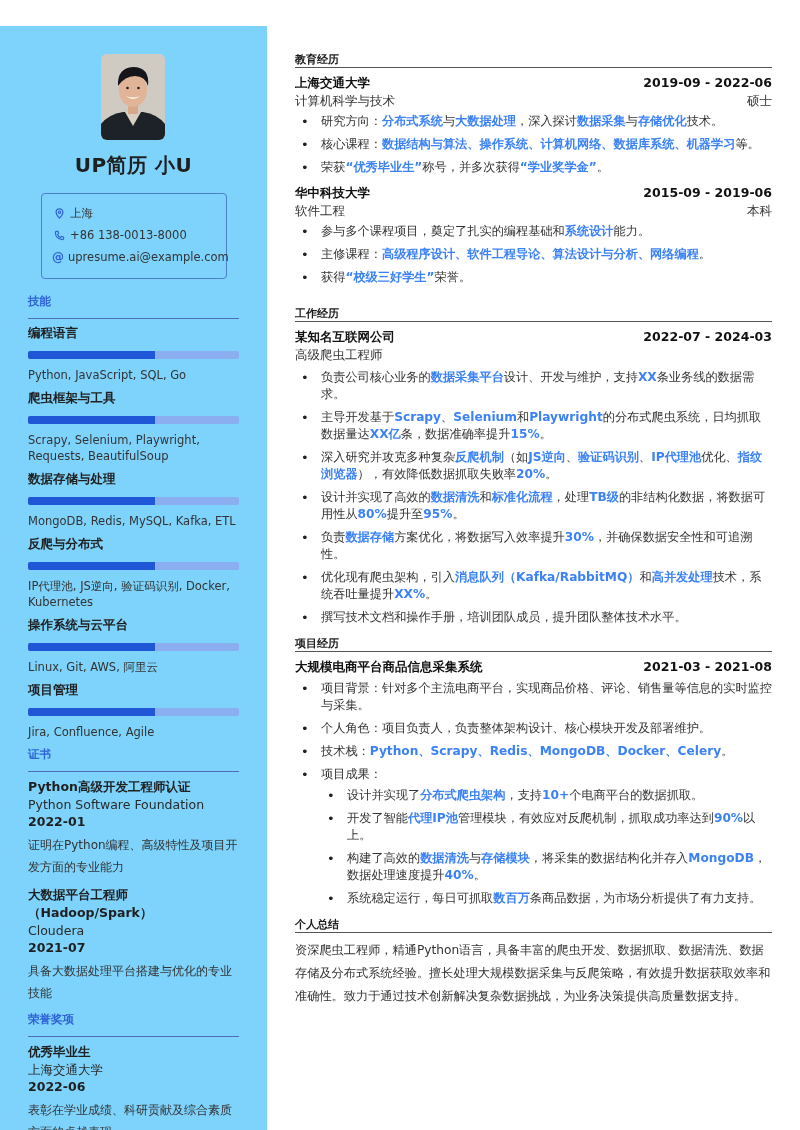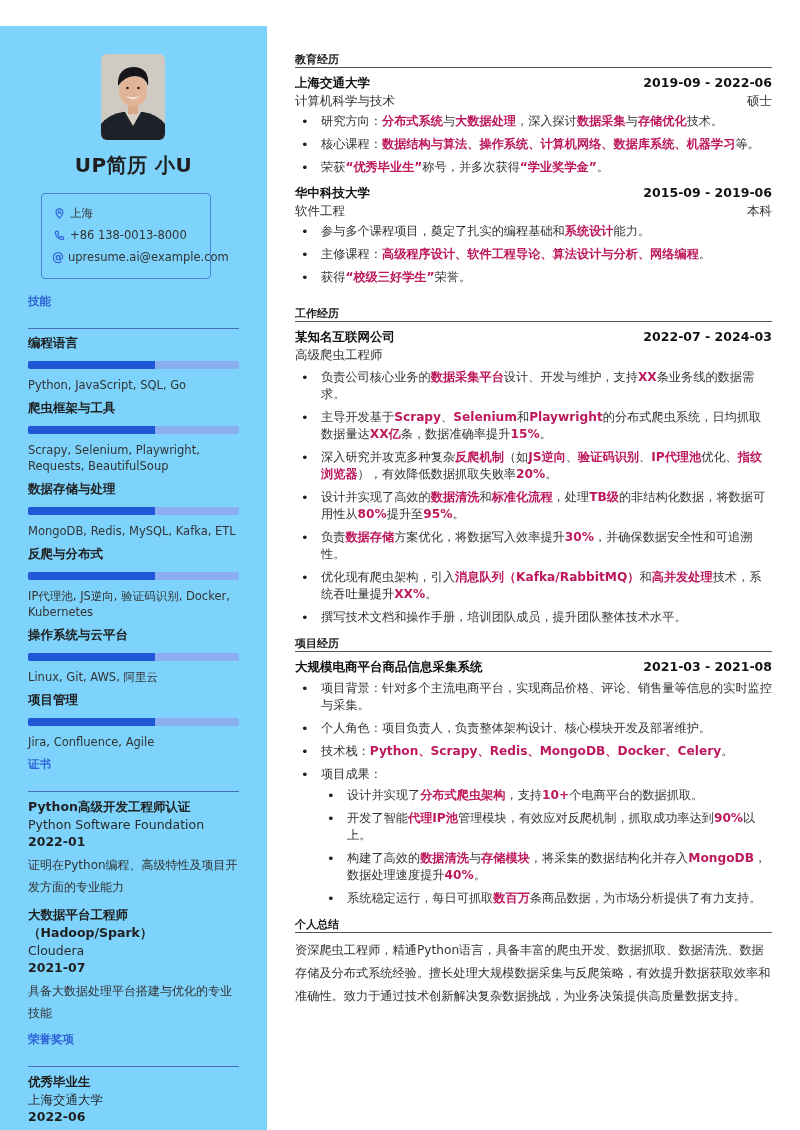--- a/index.html
+++ b/index.html
@@ -12,31 +12,31 @@
   }
   .photo {
     position: absolute; left: 101px; top: 28px; width: 64px; height: 86px;
     border-radius: 6px; overflow: hidden; background: #cfcbc4;
   }
   .name {
     position: absolute; left: 0; width: 267px; top: 126px; text-align: center;
     font-size: 20px; font-weight: bold; color: #1f1f1f; letter-spacing: 0.5px;
   }
   .contact-box {
-    position: absolute; left: 41px; top: 167px; width: 170px; height: 86px;
+    position: absolute; left: 41px; top: 167px; width: 186px; height: 86px;
     border: 1.5px solid #4a7fd4; border-radius: 4px; padding: 8px 0 0 10px;
   }
   .contact-row { display: flex; align-items: center; height: 22px; font-size: 11.5px; color: #333; }
   .contact-row .ic { width: 14px; height: 14px; margin-right: 4px; display: inline-flex; align-items: center; justify-content: center; }
   .contact-row svg { width: 11px; height: 11px; }
 
   .side-content { position: absolute; left: 28px; top: 268px; width: 211px; }
   .side-h {
     font-size: 11.5px; font-weight: bold; color: #2f63d6;
-    border-bottom: 1.5px solid #4a6fb8; padding-bottom: 19px; margin-bottom: 6px;
+    border-bottom: 1.5px solid #4a6fb8; padding-bottom: 9px; margin-bottom: 6px;
   }
   .skill-name { font-size: 12.5px; font-weight: bold; color: #1f1f1f; margin-top: 2px; }
   .skill-bar { position: relative; height: 8px; background: #8aaef0; border-radius: 2px; margin: 9px 0 8px; }
   .skill-fill { position: absolute; left: 0; top: 0; height: 8px; background: #1f57d6; border-radius: 2px 0 0 2px; }
   .skill-tags { font-size: 11.5px; color: #333; line-height: 16px; margin-bottom: 7px; }
 
   .cert-title { font-size: 12.5px; font-weight: bold; color: #1f1f1f; line-height: 18px; }
   .cert-org { font-size: 12.5px; color: #2a2a2a; line-height: 17px; }
   .cert-date { font-size: 12.5px; font-weight: bold; color: #1f1f1f; line-height: 17px; }
   .cert-desc { font-size: 12px; color: #333; line-height: 22px; margin: 4px 0 8px; }
@@ -47,21 +47,21 @@
     border-bottom: 1.5px solid #555; padding-bottom: 0; margin-bottom: 6px;
   }
   .row { display: flex; justify-content: space-between; align-items: baseline; }
   .org { font-size: 12.5px; font-weight: bold; color: #111; line-height: 18px; }
   .date { font-size: 12.5px; font-weight: bold; color: #111; line-height: 18px; }
   .sub { font-size: 12.5px; color: #333; line-height: 17px; }
   ul.bul { list-style: none; margin-top: 4px; }
   ul.bul > li { position: relative; padding-left: 26px; font-size: 12.2px; color: #333; line-height: 17px; margin-bottom: 6px; }
   ul.bul > li::before { content: "•"; position: absolute; left: 6px; top: 0; font-size: 13px; color: #222; }
   ul.bul ul.bul { margin-top: 4px; }
-  ul.bul b { color: #be185d; }
+  ul.bul b { color: #3b82f6; }
   .summary { font-size: 12.2px; color: #333; line-height: 23px; }
   .sec { margin-bottom: 10px; }
 </style>
 </head>
 <body>
 
 <aside class="sidebar">
   <div class="photo">
     <svg width="64" height="86" viewBox="0 0 64 86">
       <rect width="64" height="86" fill="#cfcbc3"></rect>

